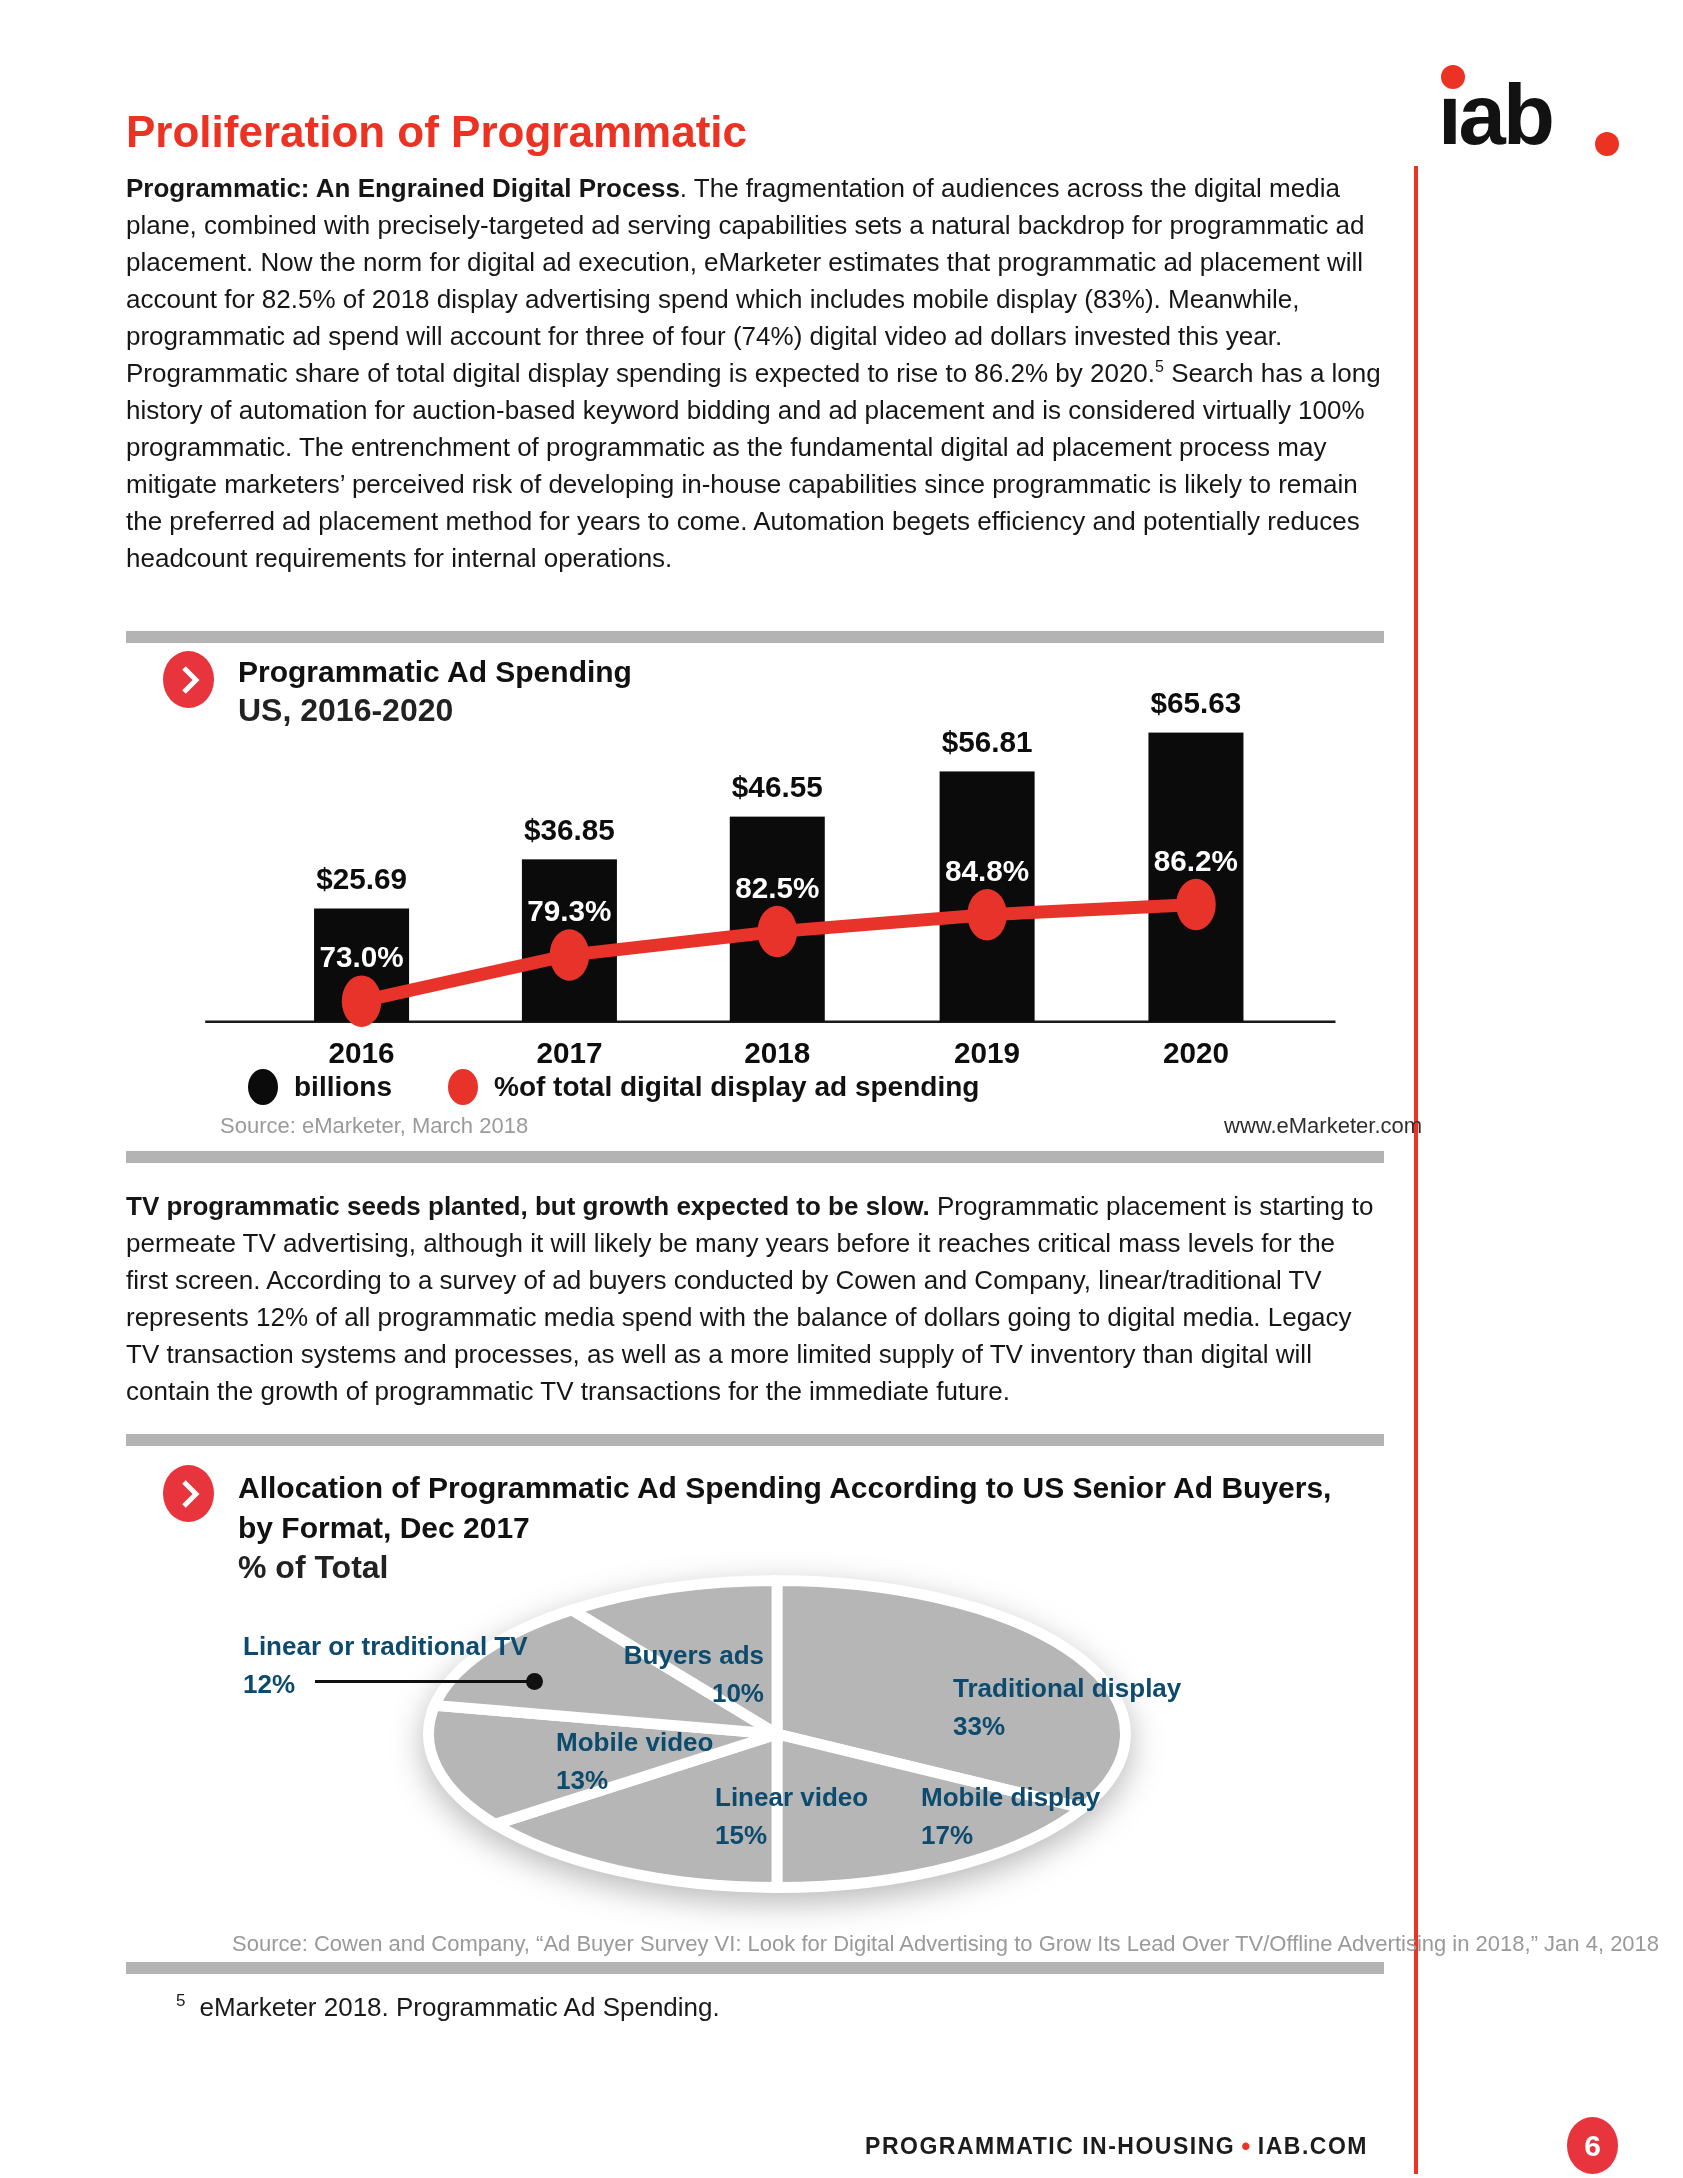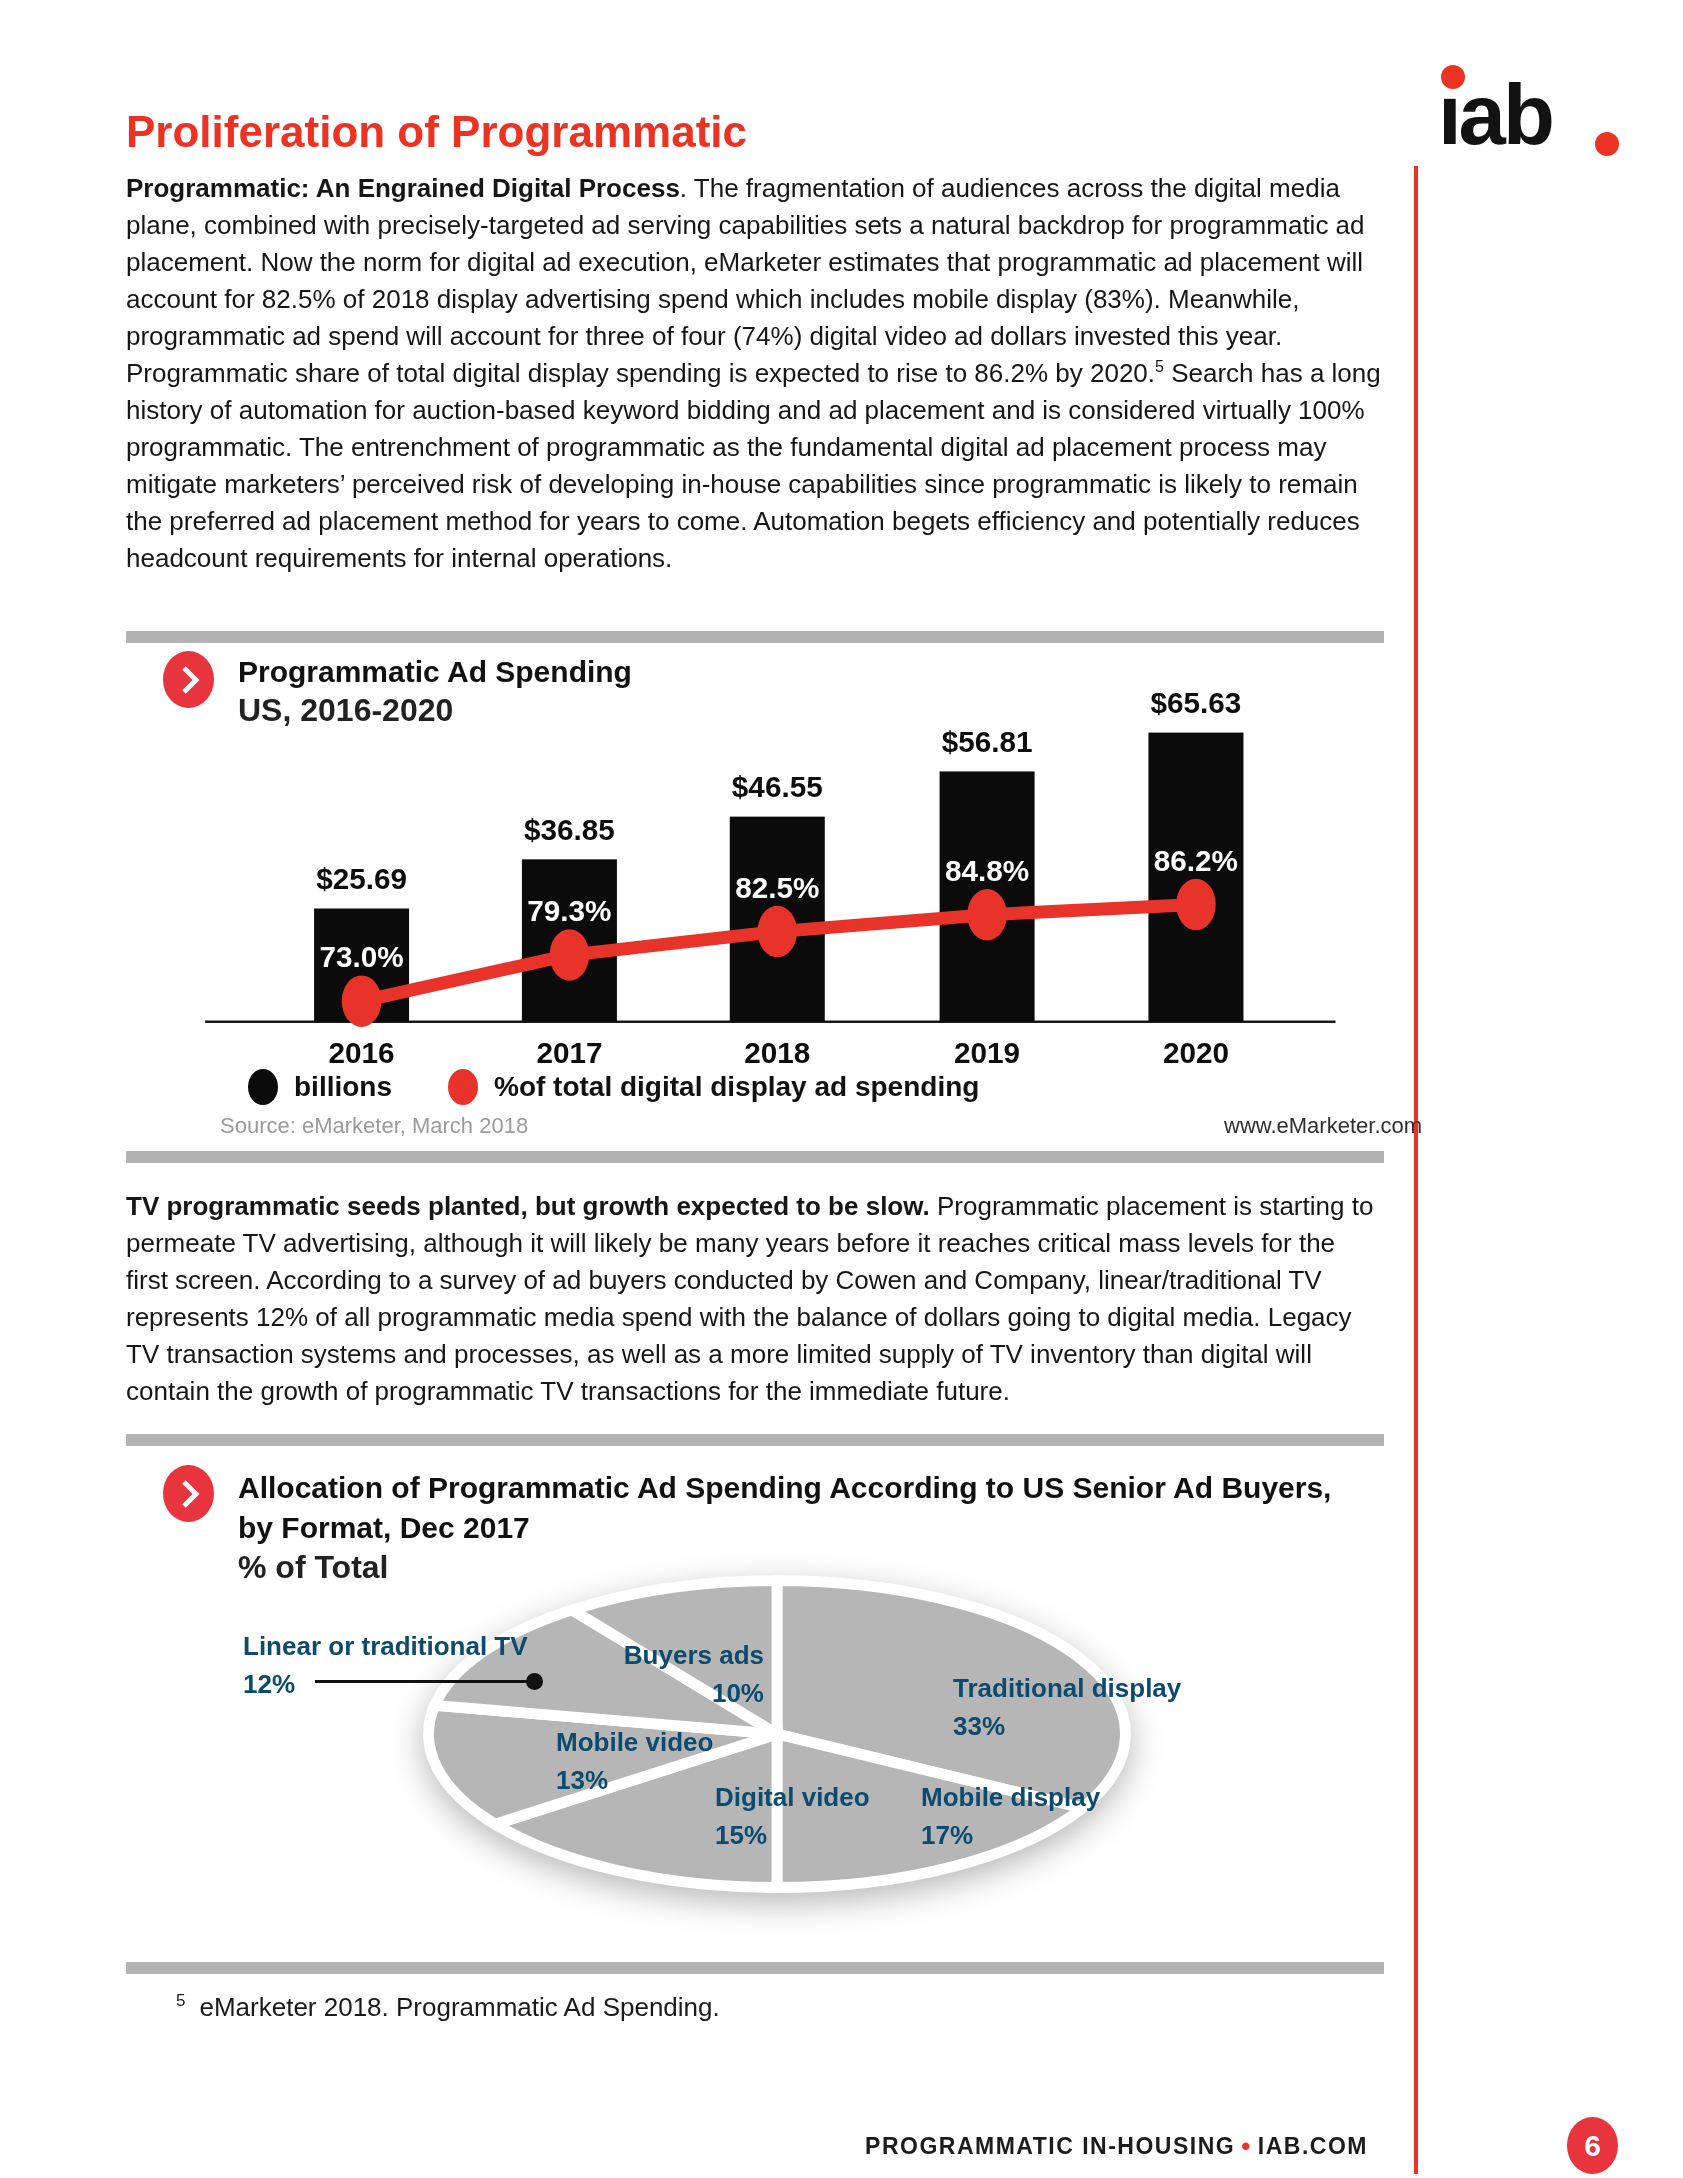--- a/index.html
+++ b/index.html
@@ -149,39 +149,40 @@
   <div id="pie-labels">
       <div class="pie-label" style="left: 953px; top: 1669px;">
         <div>Traditional display</div>
         <div>33%</div>
       </div>
       <div class="pie-label" style="left: 921px; top: 1778px;">
         <div>Mobile display</div>
         <div>17%</div>
       </div>
       <div class="pie-label" style="left: 715px; top: 1778px;">
-        <div>Digital video</div>
+        <div>Linear video</div>
         <div>15%</div>
       </div>
       <div class="pie-label" style="left: 556px; top: 1723px;">
         <div>Mobile video</div>
         <div>13%</div>
       </div>
       <div class="pie-label" style="left: 243px; top: 1627px;">
         <div>Linear or traditional TV</div>
         <div>12%</div>
       </div>
       <div class="pie-label r" style="left: 764px; top: 1636px;">
         <div>Buyers ads</div>
         <div>10%</div>
       </div>
     </div>
   <div class="leader-line"></div>
   <div class="leader-dot"></div>
 
+  <div class="src" style="left:232px;top:1931px;">Source: Cowen and Company, “Ad Buyer Survey VI: Look for Digital Advertising to Grow Its Lead Over TV/Offline Advertising in 2018,” Jan 4, 2018</div>
 
   <div class="rule" style="top:1962px;"></div>
 
   <div class="footnote"><sup>5</sup><span>eMarketer 2018. Programmatic Ad Spending.</span></div>
 
   <div class="footer">
     <span>PROGRAMMATIC IN-HOUSING</span>
     <span class="bullet">•</span>
     <span>IAB.COM</span>
   </div>

